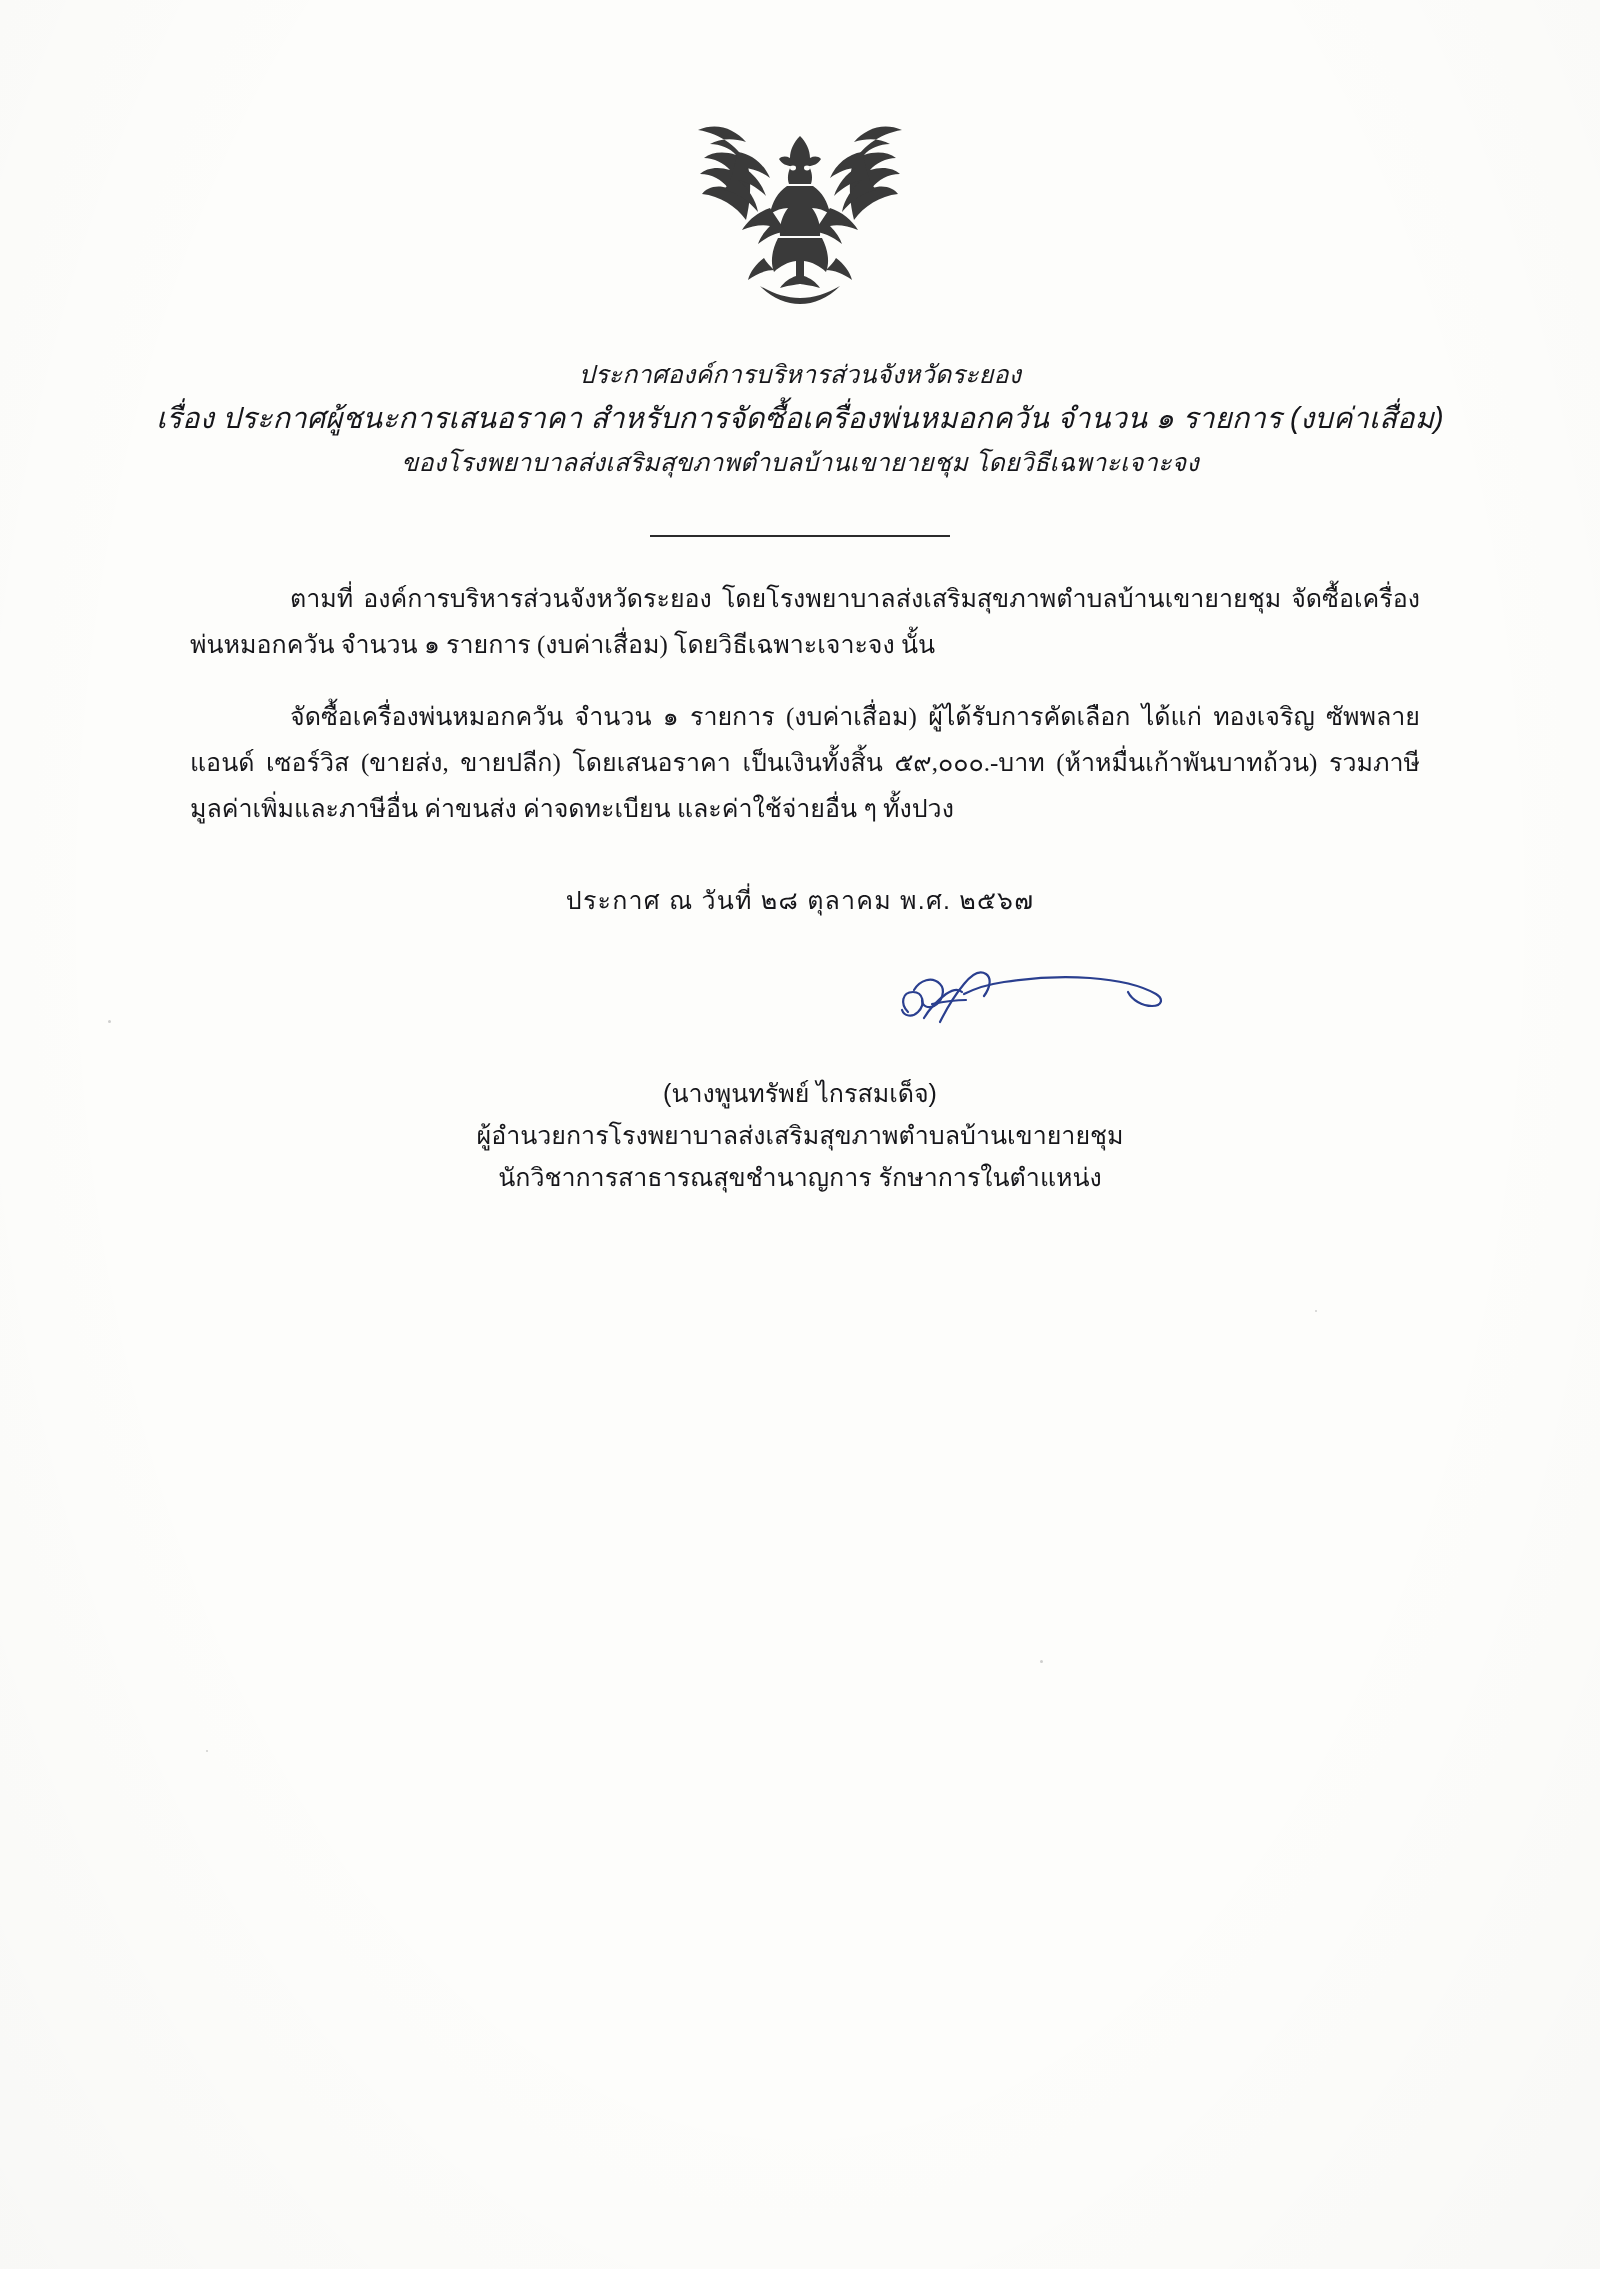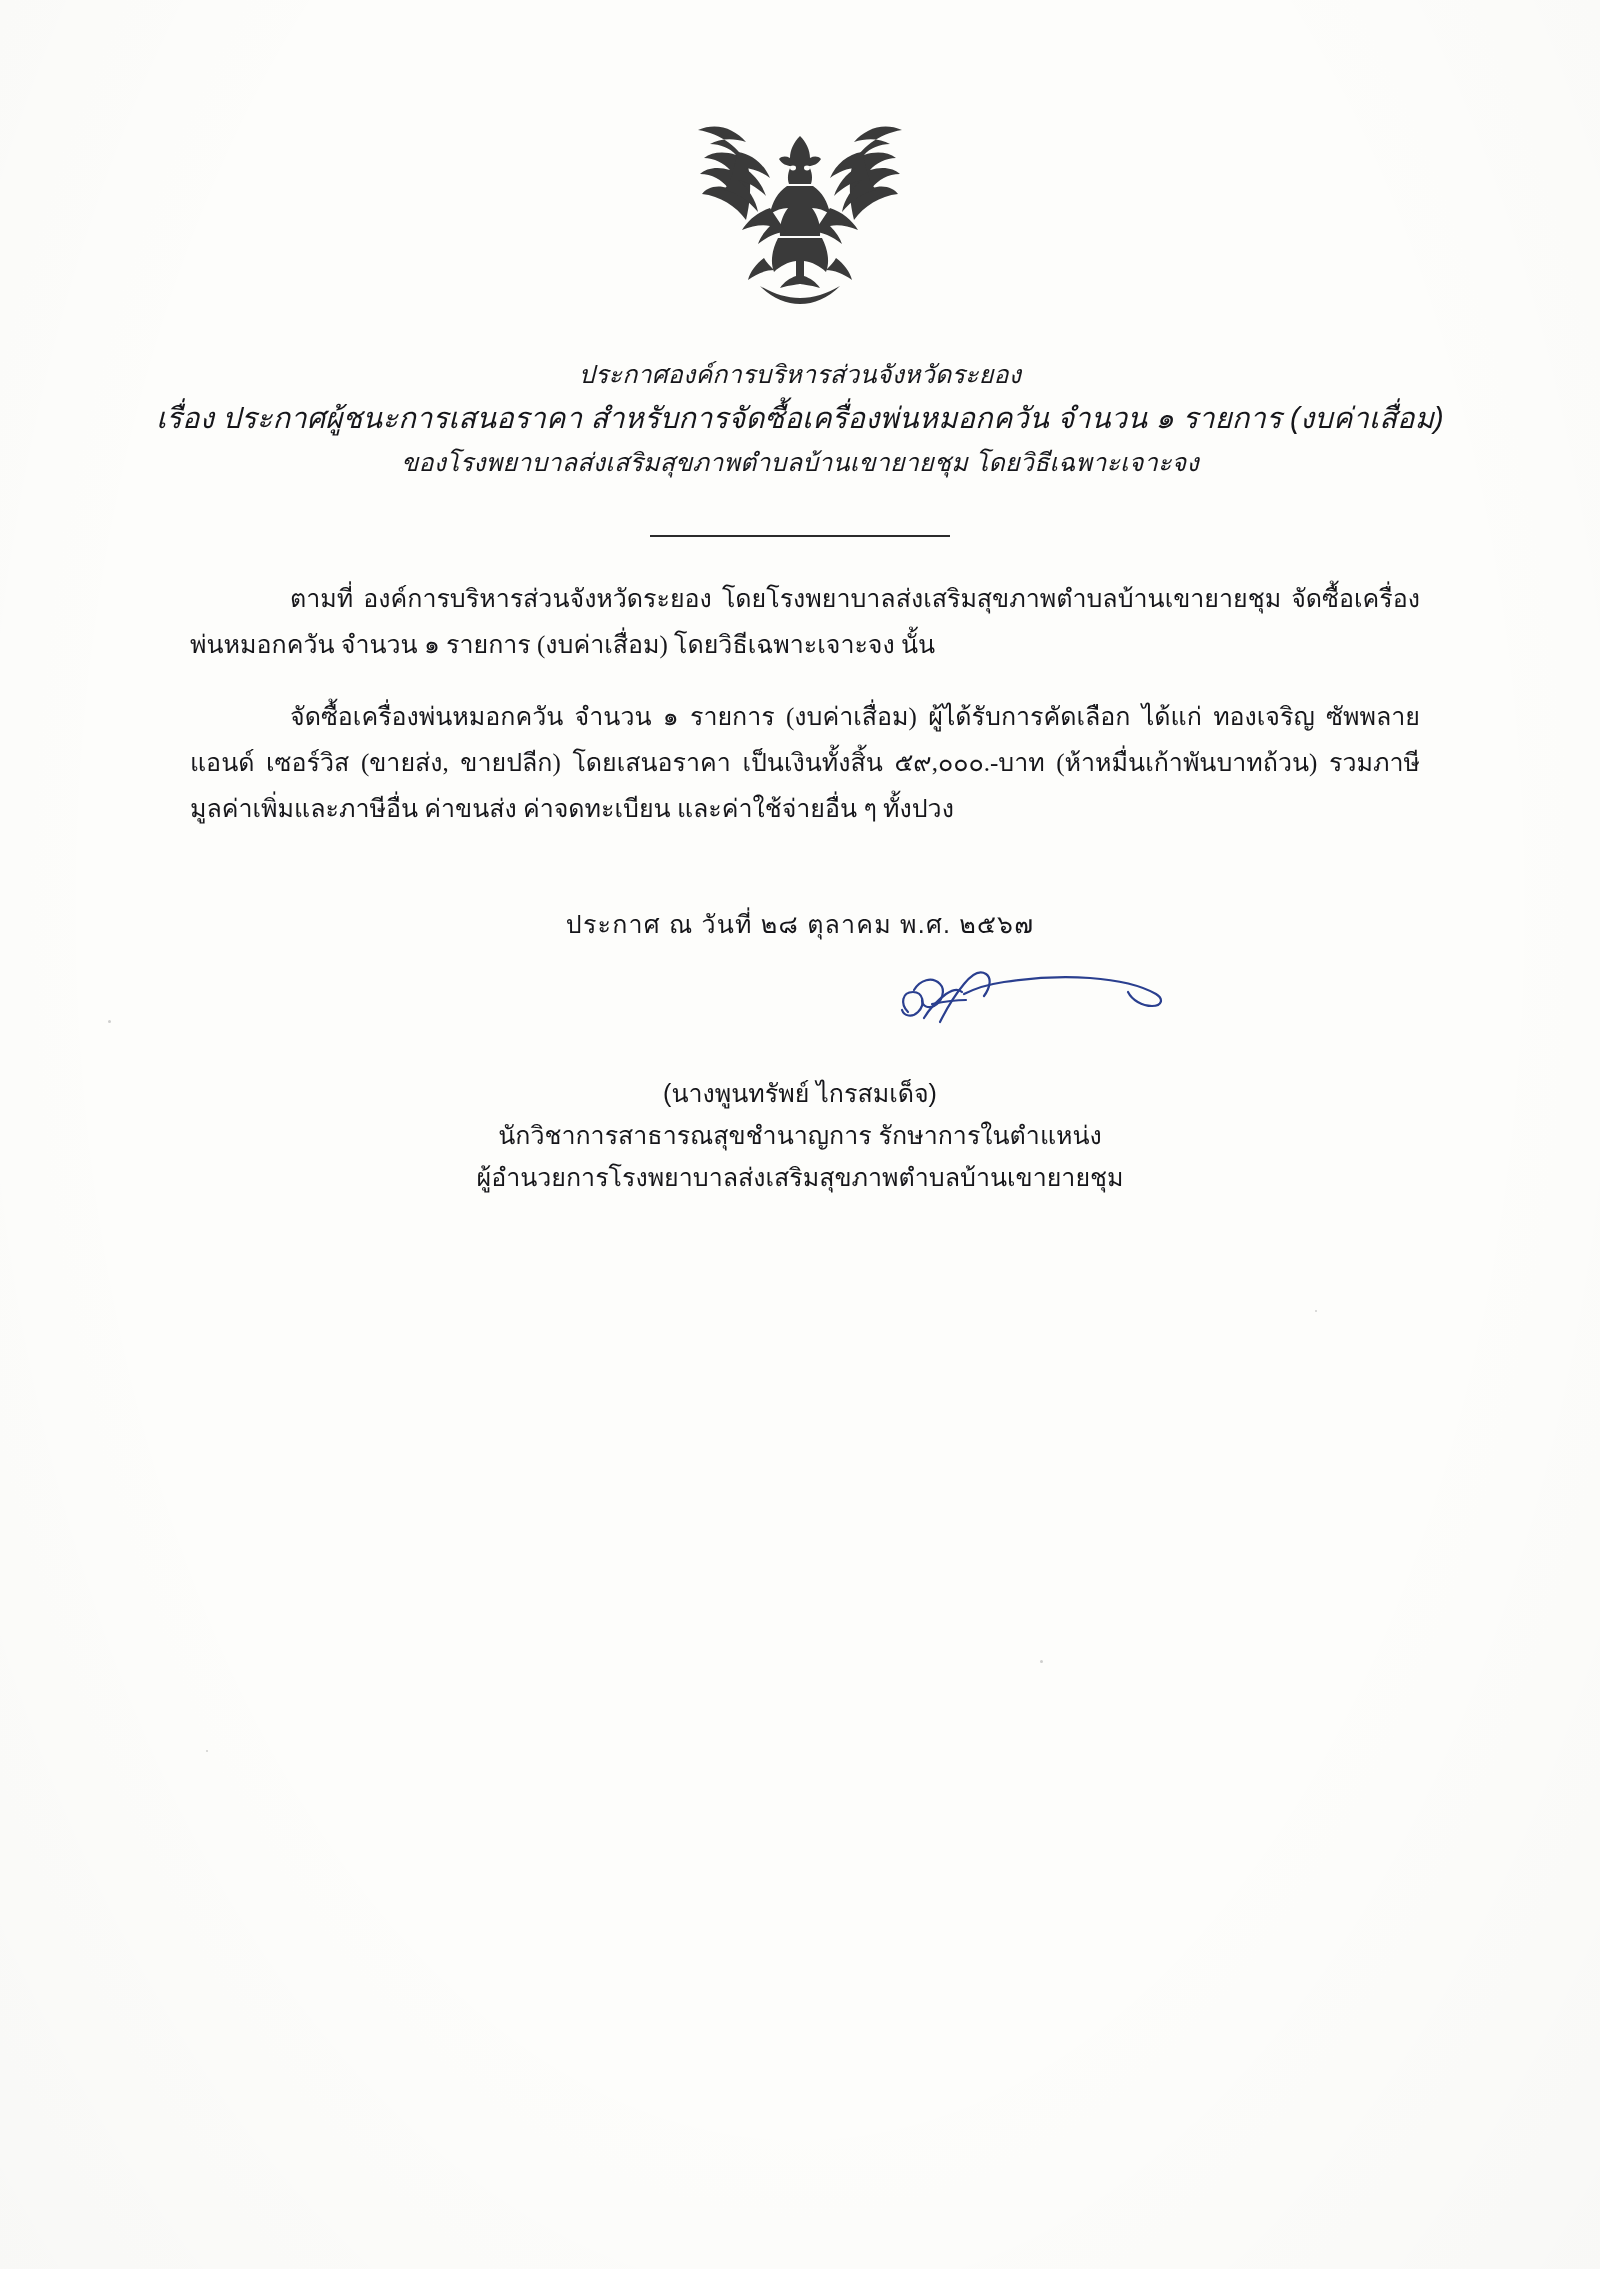--- a/index.html
+++ b/index.html
@@ -109,21 +109,20 @@
   
   .date-line {
     position: absolute;
     left: 0;
     top: 880px;
     width: 1600px;
     text-align: center;
     font-size: 25px;
     letter-spacing: 1.2px;
     color: #16161a;
-    margin-top: 24px;
   }
 
   
   .signature-wrap {
     position: absolute;
     left: 880px;
     top: 960px;
     width: 330px;
     height: 90px;
   }
@@ -213,22 +212,22 @@
         <path d="M44 58 C 50 48, 58 40, 66 34 C 72 30, 78 28, 82 32"></path>
         <path d="M60 62 C 66 50, 74 36, 84 24 C 92 14, 100 10, 106 14 C 112 18, 110 28, 104 36"></path>
         <path d="M84 34 C 96 28, 110 24, 124 22 C 150 18, 180 16, 210 18 C 238 20, 262 26, 276 34 C 284 39, 282 46, 272 46 C 262 46, 252 40, 248 32"></path>
         <path d="M52 44 C 62 42, 74 40, 86 40"></path>
       </g>
     </svg>
   </div>
 
   <div class="sign-block">
     <span class="sline">(นางพูนทรัพย์ ไกรสมเด็จ)</span>
+    <span class="sline">ผู้อำนวยการโรงพยาบาลส่งเสริมสุขภาพตำบลบ้านเขายายชุม</span>
     <span class="sline">นักวิชาการสาธารณสุขชำนาญการ รักษาการในตำแหน่ง</span>
-    <span class="sline">ผู้อำนวยการโรงพยาบาลส่งเสริมสุขภาพตำบลบ้านเขายายชุม</span>
   </div>
 
   <div class="speck" style="left:108px; top:1020px; width:3px; height:3px;"></div>
   <div class="speck" style="left:325px; top:600px; width:2px; height:2px;"></div>
   <div class="speck" style="left:1040px; top:1660px; width:3px; height:3px;"></div>
   <div class="speck" style="left:1315px; top:1310px; width:2px; height:2px;"></div>
   <div class="speck" style="left:206px; top:1750px; width:2px; height:2px;"></div>
 
 </div>
 

